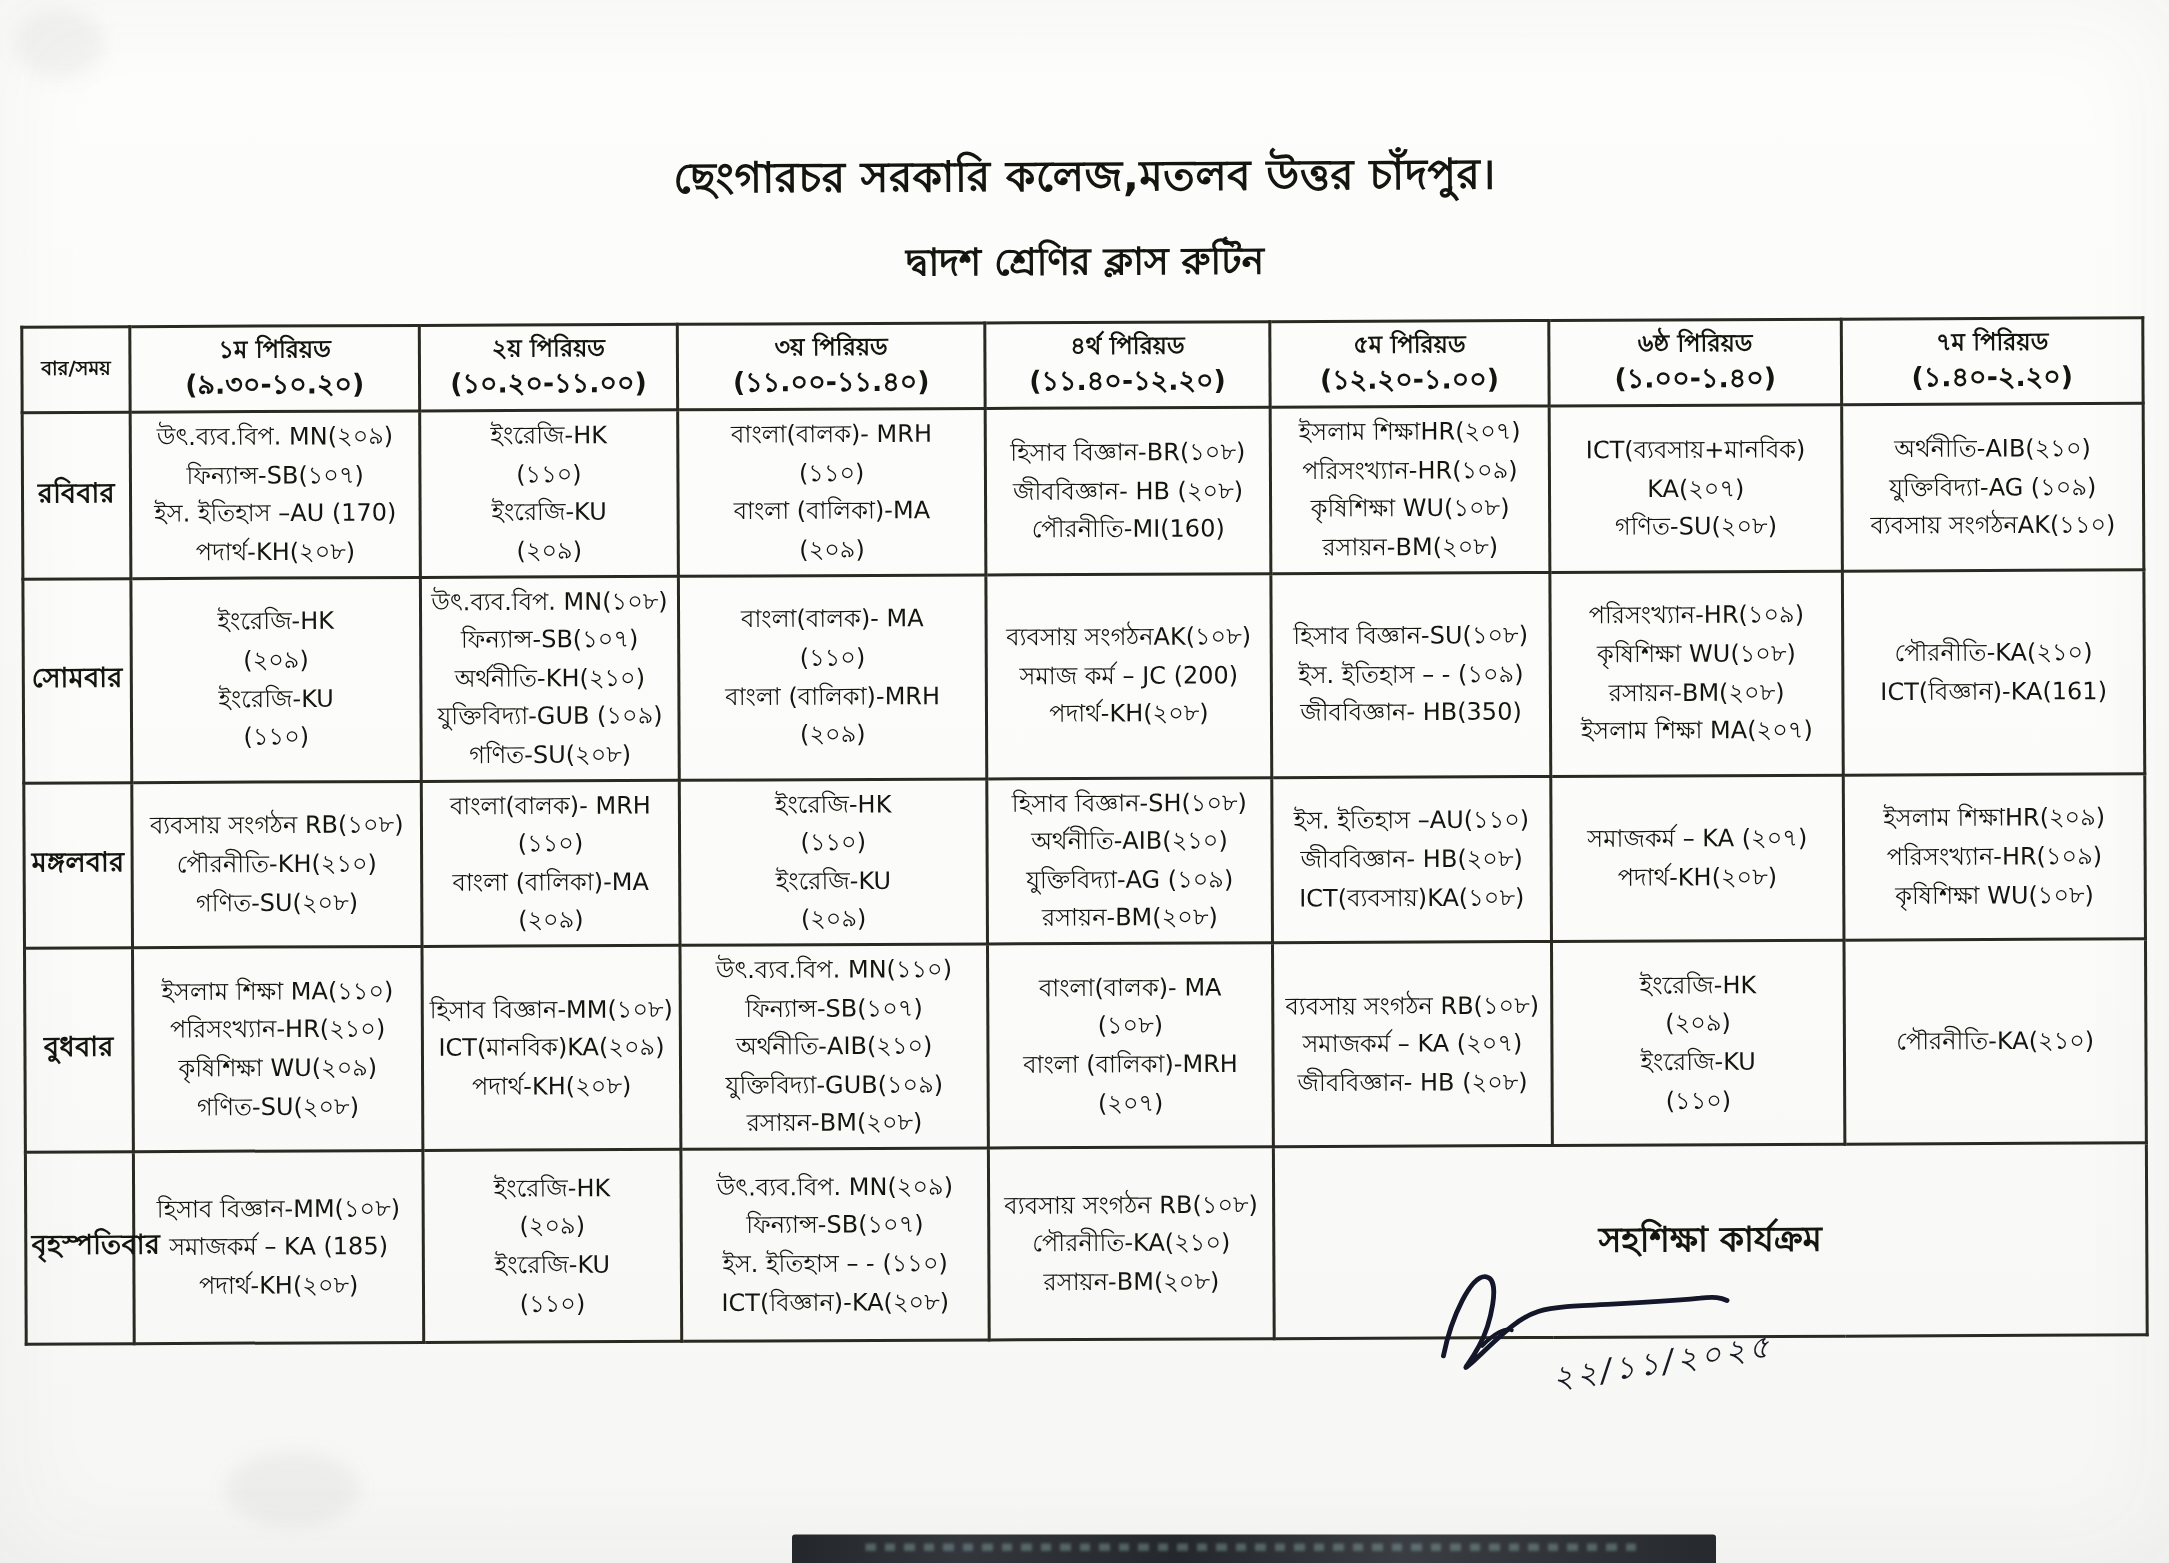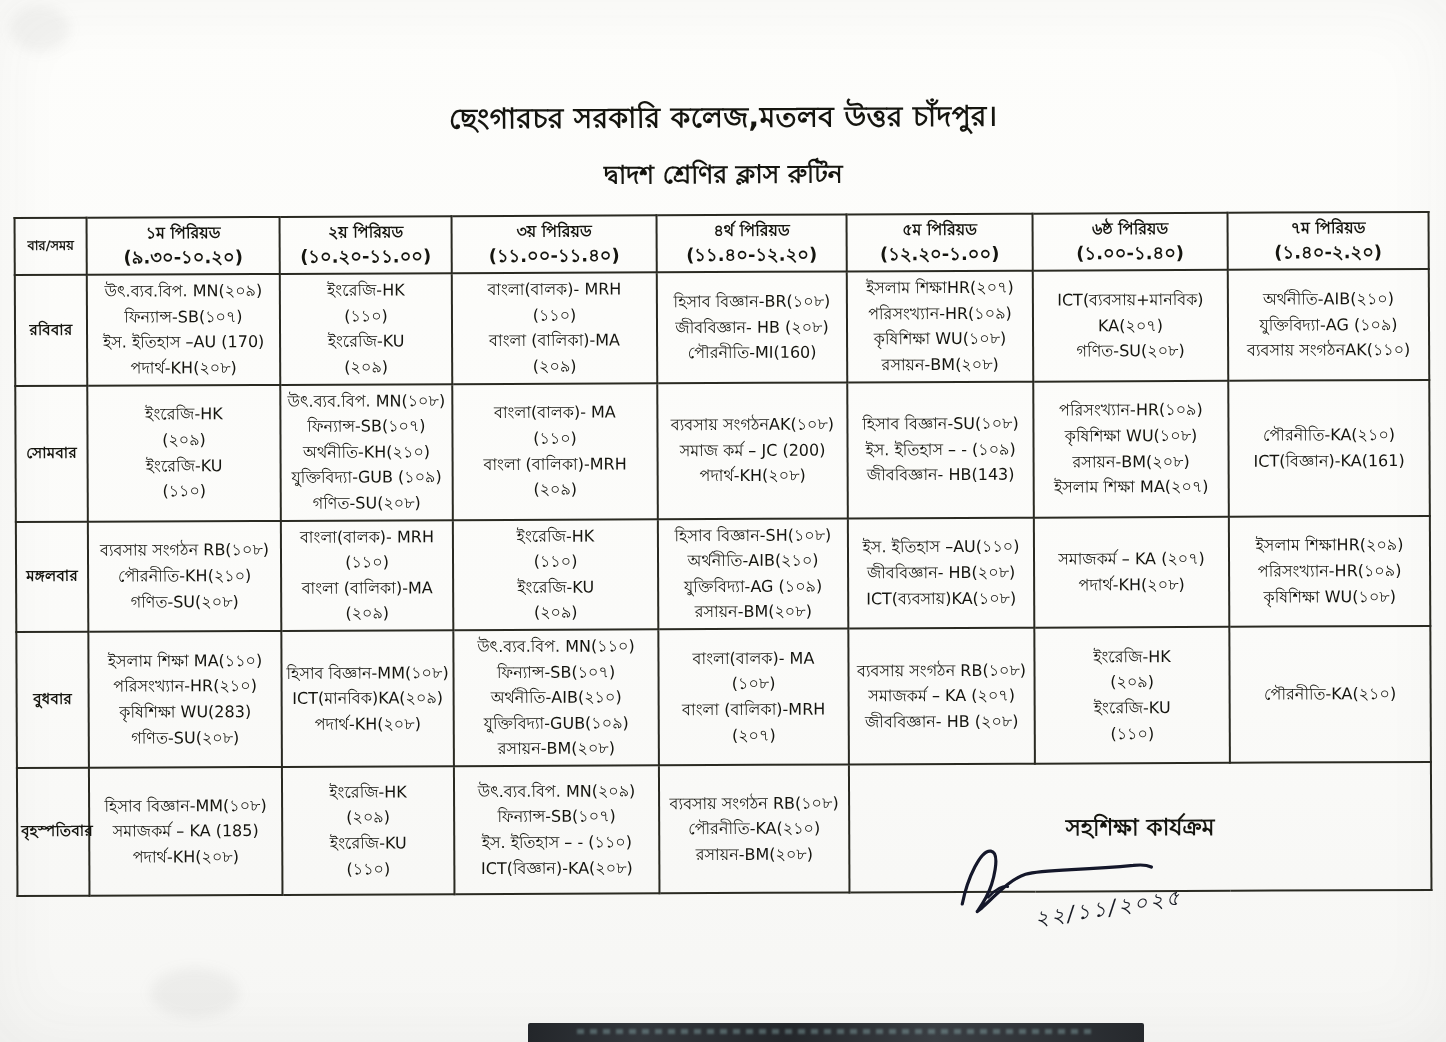--- a/index.html
+++ b/index.html
@@ -23,21 +23,21 @@
     width:1414px; margin:16px auto 0; transform:rotate(-0.25deg);
     background:transparent;
   }
   .routine th, .routine td {
     border:2px solid #2a2a22; padding:3px 3px; text-align:center; vertical-align:middle;
   }
   .routine thead tr { height:56px; }
   .corner { font-size:13px; font-weight:bold;margin-left:44px; }
   .p-label { font-size:16px; font-weight:bold; line-height:1.45; }
   .p-time  { font-size:18px; font-weight:bold; line-height:1.45; }
-  th.day { font-size:15px; font-weight:bold; letter-spacing:.3px; }
+  th.day { font-size:18px; font-weight:bold; letter-spacing:.3px; }
   td .line { font-size:16px; line-height:1.6; white-space:nowrap; }
   td.coed .line { font-size:23px; font-weight:bold; }
   tbody tr:nth-child(1){ height:104px; }
   tbody tr:nth-child(2){ height:124px; }
   tbody tr:nth-child(3){ height:103px; }
   tbody tr:nth-child(4){ height:126px; }
   tbody tr:nth-child(5){ height:128px; }
 
   .signature { position:absolute; left:948px; top:836px; width:330px; height:112px; transform:rotate(-1.5deg); }
   .signature svg { position:absolute; left:0; top:0; }
@@ -179,21 +179,21 @@
             <div class="line">(২০৯)</div>
           </td>
           <td>
             <div class="line">ব্যবসায় সংগঠনAK(১০৮)</div>
             <div class="line">সমাজ কর্ম – JC (200)</div>
             <div class="line">পদার্থ-KH(২০৮)</div>
           </td>
           <td>
             <div class="line">হিসাব বিজ্ঞান-SU(১০৮)</div>
             <div class="line">ইস. ইতিহাস – - (১০৯)</div>
-            <div class="line">জীববিজ্ঞান- HB(143)</div>
+            <div class="line">জীববিজ্ঞান- HB(350)</div>
           </td>
           <td>
             <div class="line">পরিসংখ্যান-HR(১০৯)</div>
             <div class="line">কৃষিশিক্ষা WU(১০৮)</div>
             <div class="line">রসায়ন-BM(২০৮)</div>
             <div class="line">ইসলাম শিক্ষা MA(২০৭)</div>
           </td>
           <td>
             <div class="line">পৌরনীতি-KA(২১০)</div>
             <div class="line">ICT(বিজ্ঞান)-KA(161)</div>
@@ -237,21 +237,21 @@
             <div class="line">ইসলাম শিক্ষাHR(২০৯)</div>
             <div class="line">পরিসংখ্যান-HR(১০৯)</div>
             <div class="line">কৃষিশিক্ষা WU(১০৮)</div>
           </td>
         </tr>
         <tr>
           <th class="day">বুধবার</th>
           <td>
             <div class="line">ইসলাম শিক্ষা MA(১১০)</div>
             <div class="line">পরিসংখ্যান-HR(২১০)</div>
-            <div class="line">কৃষিশিক্ষা WU(283)</div>
+            <div class="line">কৃষিশিক্ষা WU(২০৯)</div>
             <div class="line">গণিত-SU(২০৮)</div>
           </td>
           <td>
             <div class="line">হিসাব বিজ্ঞান-MM(১০৮)</div>
             <div class="line">ICT(মানবিক)KA(২০৯)</div>
             <div class="line">পদার্থ-KH(২০৮)</div>
           </td>
           <td>
             <div class="line">উৎ.ব্যব.বিপ. MN(১১০)</div>
             <div class="line">ফিন্যান্স-SB(১০৭)</div>

